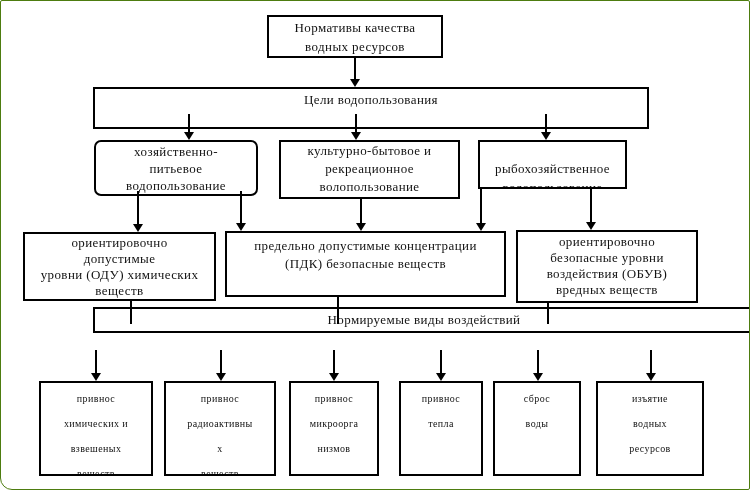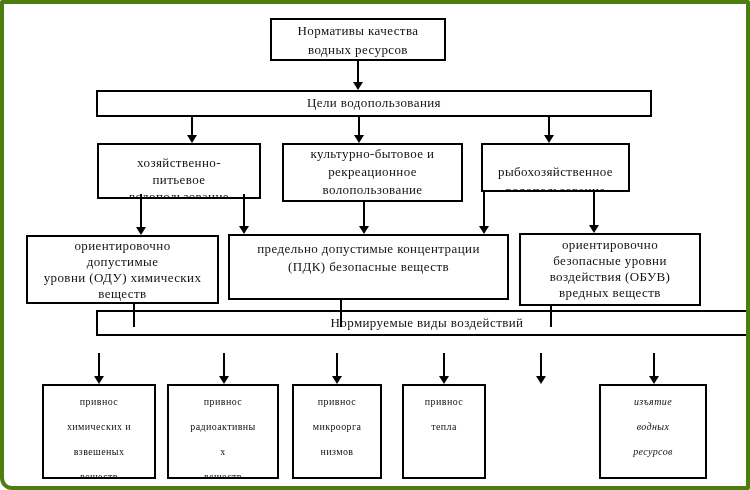--- a/index.html
+++ b/index.html
@@ -1,21 +1,21 @@
 <!DOCTYPE html>
 <html><head>
 <meta charset="utf-8">
 <style>
   html,body { margin:0; padding:0; background:#ffffff; }
   .canvas {
     position: relative;
     width: 750px;
     height: 490px;
     background: #ffffff;
-    border: 4px solid #4d7c0f;
+    border: 1px solid #4d7c0f;
     border-radius: 2px 2px 2px 12px;
     box-sizing: border-box;
     font-family: "Liberation Serif", "DejaVu Serif", serif;
     color: #121212;
     overflow: hidden;
   }
   .box {
     position: absolute;
     box-sizing: border-box;
     border: 2px solid #000;
@@ -33,35 +33,35 @@
   }
   .head {
     position: absolute;
     width: 0; height: 0;
     border-left: 5px solid transparent;
     border-right: 5px solid transparent;
     border-top: 8px solid #000;
   }
   
   .b-title    { left:266px; top:14px;  width:176px; height:43px;  line-height:19px; padding-top:1px; }
-  .b-goals    { left:92px;  top:86px;  width:556px; height:27px;  line-height:22px; }
-  .b-house    { left:93px;  top:139px; width:164px; height:56px;  line-height:17px; padding-top:9px; }
+  .b-goals    { left:92px;  top:86px;  width:556px; height:42px;  line-height:22px; }
+  .b-house    { left:93px;  top:139px; width:164px; height:56px;  line-height:17px; padding-top:1px;border-radius:7px; }
   .b-cult     { left:278px; top:139px; width:181px; height:59px;  line-height:18px; padding-top:0;text-align:center; }
   .b-fish     { left:477px; top:139px; width:149px; height:49px;  line-height:19px; padding-top:17px; }
   .b-odu      { left:22px;  top:231px; width:193px; height:69px;  line-height:16px; padding-top:1px; }
   .b-pdk      { left:224px; top:230px; width:281px; height:66px;  line-height:18px; padding-top:4px; }
   .b-obuv     { left:515px; top:229px; width:182px; height:73px;  line-height:16px; padding-top:2px; }
   .b-impacts  { left:92px;  top:306px; width:662px; height:26px;  line-height:21px; }
   .b-bottom   { top:380px;  height:95px; line-height:25px; padding-top:3px; font-size:10px; }
   .b-imp1 { left:38px;  width:114px; }
   .b-imp2 { left:163px; width:112px; }
   .b-imp3 { left:288px; width:90px;  }
   .b-imp4 { left:398px; width:84px;  }
   .b-imp5 { left:492px; width:88px;  }
-  .b-imp6 { left:595px; width:108px;font-style:italic; }
+  .b-imp6 { left:595px; width:108px; }
 </style>
 </head>
 <body>
 
 <div class="canvas">
 
   <div class="box b-title">Нормативы качества
 водных ресурсов</div>
   <div class="box b-goals">Цели водопользования</div>
 
@@ -93,20 +93,22 @@
 веществ</div>
   <div class="box b-bottom b-imp2">привнос
 радиоактивны
 х
 веществ</div>
   <div class="box b-bottom b-imp3">привнос
 микроорга
 низмов</div>
   <div class="box b-bottom b-imp4">привнос
 тепла</div>
+  <div class="box b-bottom b-imp5">сброс
+воды</div>
   <div class="box b-bottom b-imp6">изъятие
 водных
 ресурсов</div>
 
   <div class="line" style="left:353px;top:57px;height:22px;"></div>
   <div class="head" style="left:349px;top:78px;"></div>
 
   <div class="line" style="left:187px;top:113px;height:19px;"></div>
   <div class="head" style="left:183px;top:131px;"></div>
   <div class="line" style="left:354px;top:113px;height:19px;"></div>

